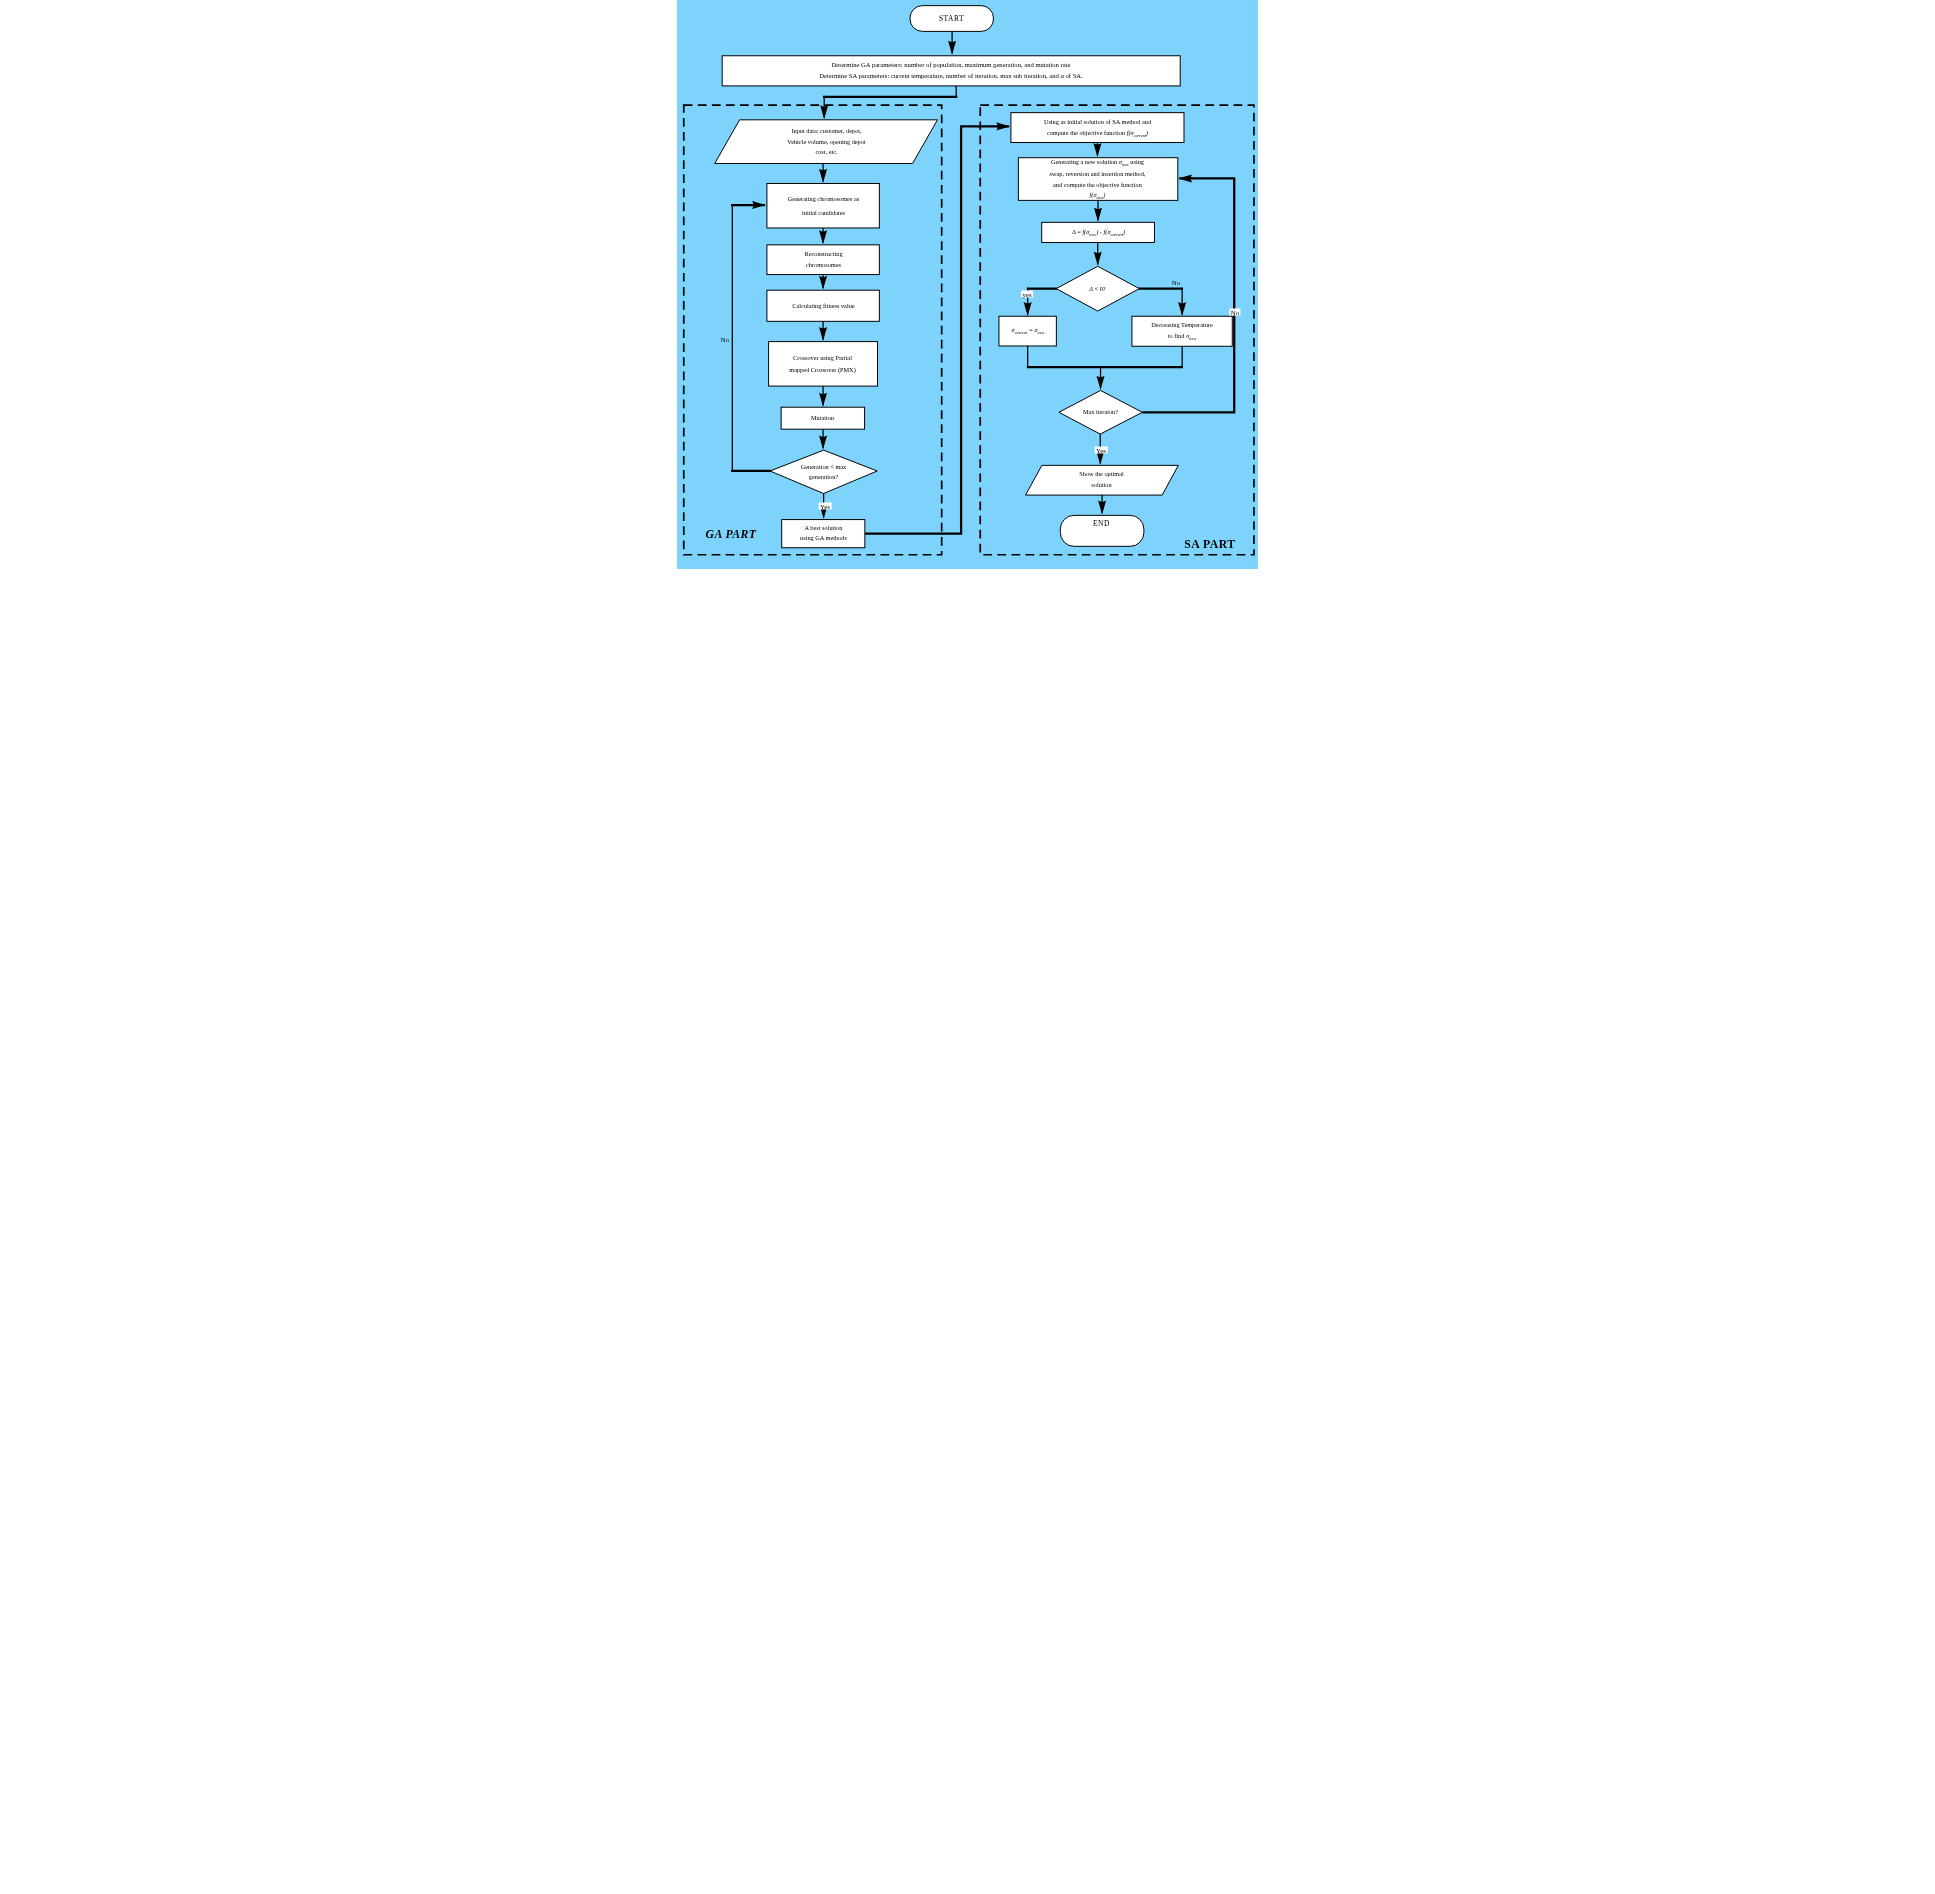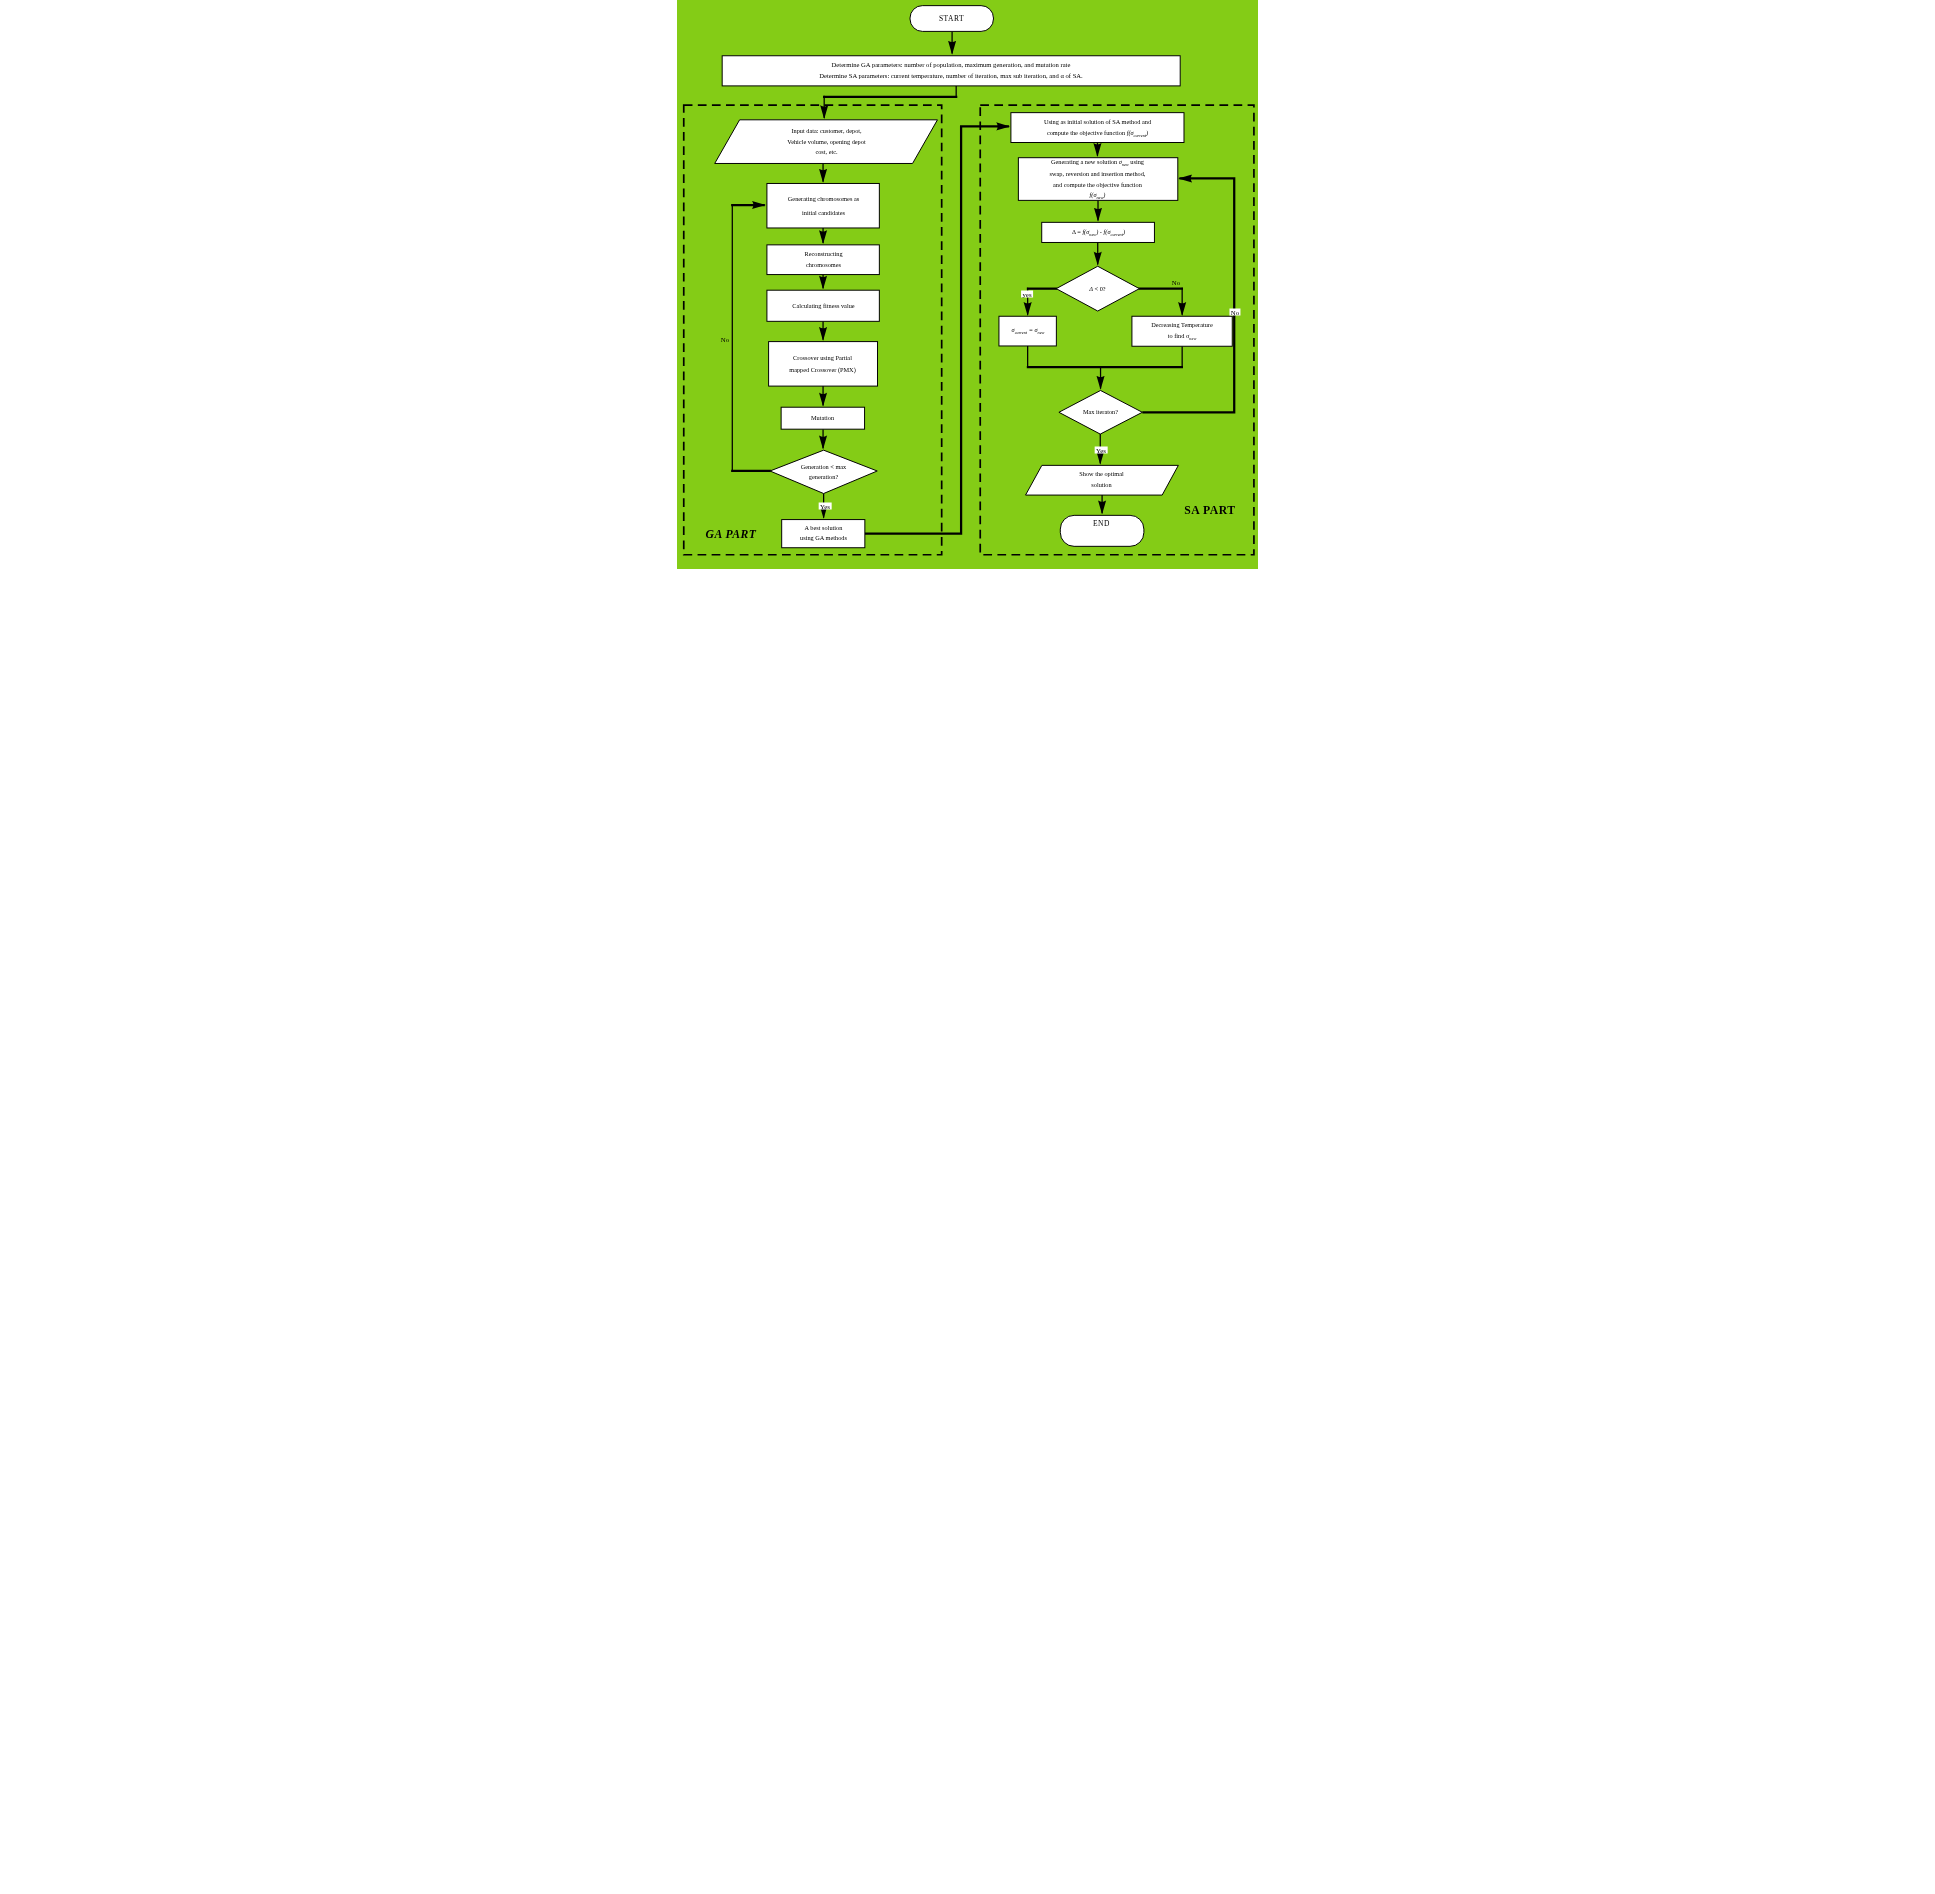--- a/index.html
+++ b/index.html
@@ -1,20 +1,20 @@
 <!DOCTYPE html>
 <html style="font-size:7.5px"><head>
 <meta charset="utf-8">
 <style>
   html,body{margin:0;padding:0;background:#ffffff;}
   .stage{
     position:relative;
     width:581px;height:569px;
     margin:0 auto;
-    background:#84cc16;
+    background:#7dd3fc;
     font-family:"Liberation Serif","DejaVu Serif",serif;
     color:#000;
   }
   .layer{position:absolute;left:0;top:0;width:100%;height:100%;}
   svg .shape{fill:#ffffff;stroke:#000;stroke-width:7;}
   svg .c {fill:none;stroke:#000;stroke-width:9;}
   svg .ct{fill:none;stroke:#000;stroke-width:16;}
   svg .dash{fill:none;stroke:#000;stroke-width:12;stroke-dasharray:62 38;}
   .txt{
     position:absolute;display:flex;flex-direction:column;
@@ -199,16 +199,16 @@
 
   <div class="txt lh17" style="left:348px;top:465px;width:153px;height:29.5px;">
     <span class="ln">Show the optimal</span>
     <span class="ln">solution</span>
   </div>
 
   <div class="txt term" style="left:383px;top:515px;width:83px;height:18px;">
     <span class="ln">END</span>
   </div>
 
-  <div class="part" style="left:533px;top:510px;">SA PART</div>
+  <div class="part" style="left:533px;top:544px;">SA PART</div>
 
 </div>
 
 
 </body></html>

